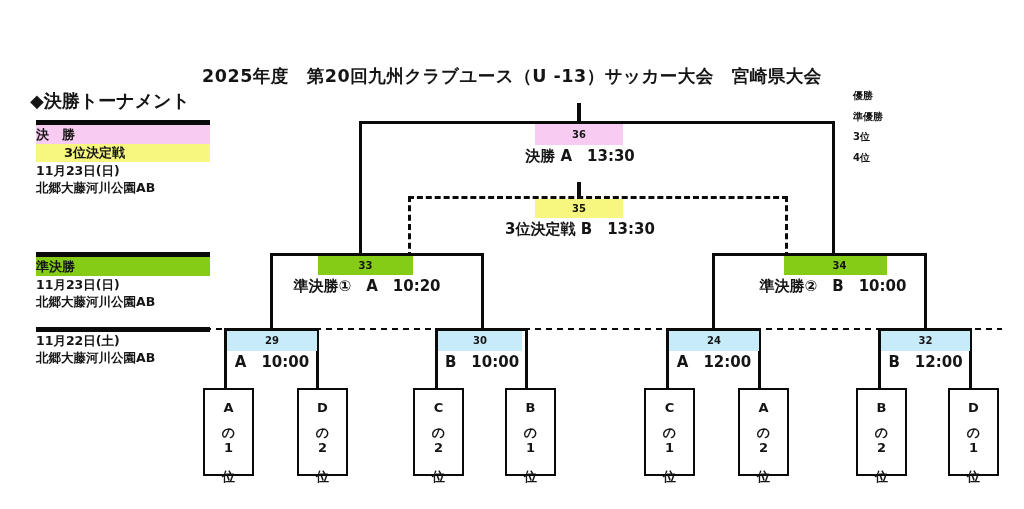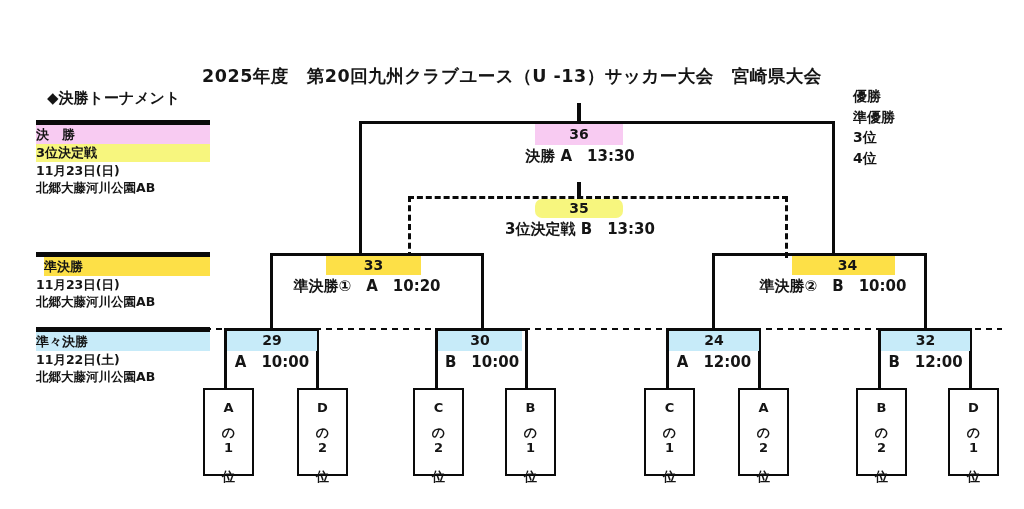--- a/index.html
+++ b/index.html
@@ -17,35 +17,35 @@
   }
   
   .h{position:absolute;height:3px;background:#0a0a0a;}
   .v{position:absolute;width:3px;background:#0a0a0a;}
   .stub{position:absolute;width:4px;background:#0a0a0a;}
   .dh{position:absolute;height:0;border-top:3px dashed #0a0a0a;}
   .dv{position:absolute;width:0;border-left:3px dashed #0a0a0a;}
   .dot{position:absolute;height:2px;
        background:repeating-linear-gradient(90deg,#0a0a0a 0 6px,transparent 6px 11px);}
   
-  .hl{position:absolute;font-size:14px;line-height:19px;text-align:center;}
+  .hl{position:absolute;font-size:10px;line-height:19px;text-align:center;}
   .pink{background:#f8cbf2;}
   .yellow{background:#f7f67e;}
-  .green{background:#fde047;margin-left:8px;}
+  .green{background:#84cc16;}
   .blue{background:#c7ebf9;}
   .mlabel{position:absolute;font-size:15px;text-align:center;white-space:nowrap;}
   
   .panel{position:absolute;left:36px;width:174px;text-align:left;font-size:13px;}
   .bar{height:5px;background:#0a0a0a;}
   .prow{line-height:19px;}
   .ptext{line-height:17px;font-size:12.5px;}
-  .legend{position:absolute;left:30px;top:89px;font-size:15px;margin-left:17px;}
+  .legend{position:absolute;left:30px;top:89px;font-size:18px;}
   .title{position:absolute;left:0;top:64px;width:1024px;text-align:center;
          font-size:17.5px;letter-spacing:0.5px;}
-  .results{position:absolute;left:853px;top:86px;font-size:14px;line-height:20.5px;}
+  .results{position:absolute;left:853px;top:86px;font-size:10px;line-height:20.5px;}
   
   .team{
     position:absolute;top:388px;width:47px;height:84px;
     border:2px solid #0a0a0a;background:#fff;
     display:flex;align-items:center;justify-content:center;
   }
   .team span{
     writing-mode:vertical-rl;text-orientation:upright;
     font-size:13px;letter-spacing:5px;line-height:1;
   }
@@ -61,35 +61,34 @@
   <div class="results">
     <div>優勝</div>
     <div>準優勝</div>
     <div>3位</div>
     <div>4位</div>
   </div>
 
   <div class="panel" style="top:120px;">
     <div class="bar"></div>
     <div class="prow pink">決　勝</div>
-    <div class="prow yellow" style="line-height:18px;">3位決定戦</div>
+    <div class="prow yellow" style="line-height:18px;padding-left:28px;">3位決定戦</div>
     <div class="ptext">11月23日(日)</div>
     <div class="ptext">北郷大藤河川公園AB</div>
   </div>
 
   <div class="panel" style="top:252px;">
     <div class="bar"></div>
     <div class="prow green">準決勝</div>
     <div class="ptext">11月23日(日)</div>
     <div class="ptext">北郷大藤河川公園AB</div>
   </div>
 
   <div class="panel" style="top:327px;">
     <div class="bar"></div>
-    <div class="prow blue">準々決勝</div>
     <div class="ptext">11月22日(土)</div>
     <div class="ptext">北郷大藤河川公園AB</div>
   </div>
 
   <div class="dot" style="left:205px;top:328px;width:797px;"></div>
 
   <div class="stub" style="left:577px;top:182px;height:17px;"></div>
   <div class="dh" style="left:408px;top:196px;width:380px;"></div>
   <div class="dv" style="left:408px;top:196px;height:62px;"></div>
   <div class="dv" style="left:785px;top:196px;height:62px;"></div>
@@ -117,21 +116,21 @@
 
   <div class="h" style="left:666px;top:328px;width:95px;"></div>
   <div class="v" style="left:666px;top:328px;height:61px;"></div>
   <div class="v" style="left:758px;top:328px;height:61px;"></div>
 
   <div class="h" style="left:878px;top:328px;width:94px;"></div>
   <div class="v" style="left:878px;top:328px;height:61px;"></div>
   <div class="v" style="left:969px;top:328px;height:61px;"></div>
 
   <div class="hl pink" style="left:535px;top:124px;width:88px;height:21px;line-height:21px;">36</div>
-  <div class="hl yellow" style="left:535px;top:199px;width:88px;height:19px;border-radius:7px;">35</div>
+  <div class="hl yellow" style="left:535px;top:199px;width:88px;height:19px;">35</div>
   <div class="hl green" style="left:318px;top:256px;width:95px;height:19px;">33</div>
   <div class="hl green" style="left:784px;top:256px;width:95px;height:19px;padding-left:8px;">34</div>
   <div class="hl blue" style="left:227px;top:331px;width:90px;height:20px;">29</div>
   <div class="hl blue" style="left:438px;top:331px;width:84px;height:20px;">30</div>
   <div class="hl blue" style="left:669px;top:331px;width:90px;height:20px;">24</div>
   <div class="hl blue" style="left:881px;top:331px;width:89px;height:20px;">32</div>
 
   <div class="mlabel" style="left:455px;top:147px;width:250px;">決勝 A　13:30</div>
   <div class="mlabel" style="left:455px;top:220px;width:250px;">3位決定戦 B　13:30</div>
   <div class="mlabel" style="left:252px;top:277px;width:230px;">準決勝①　A　10:20</div>

